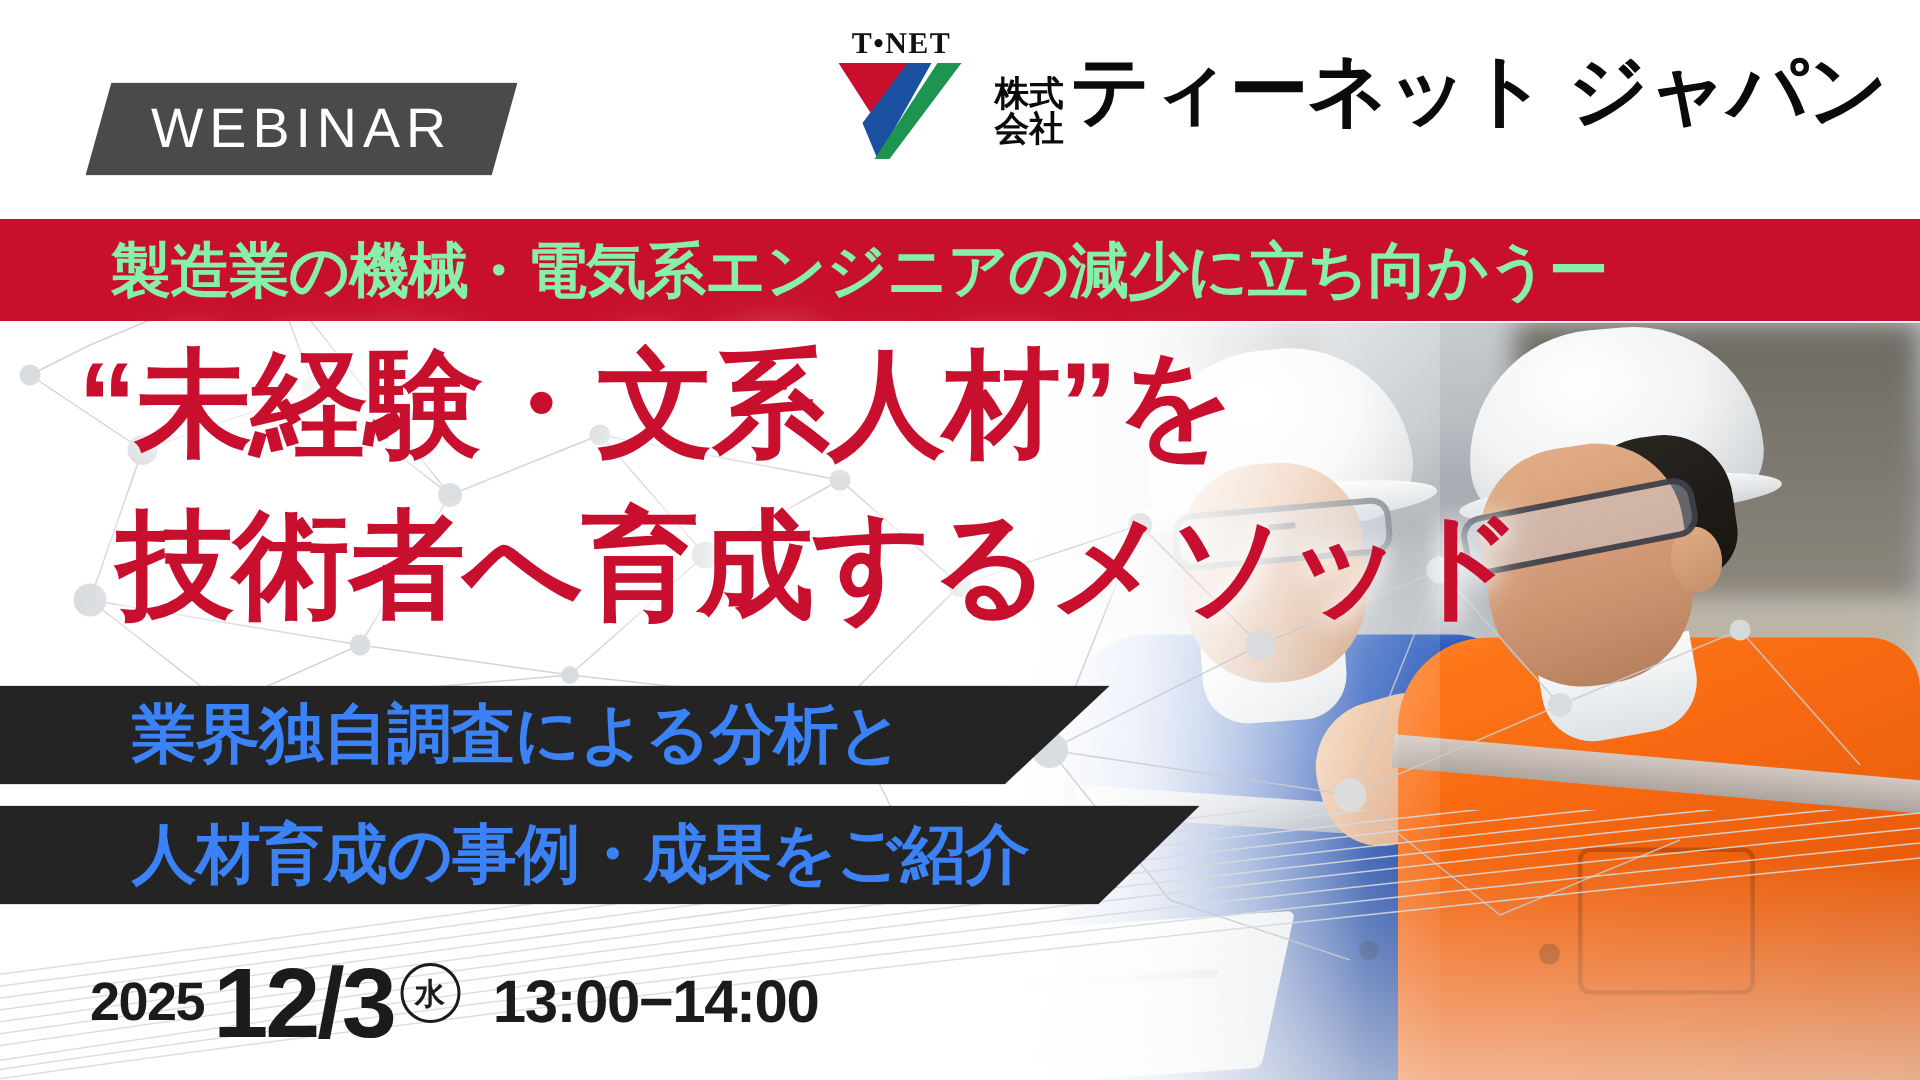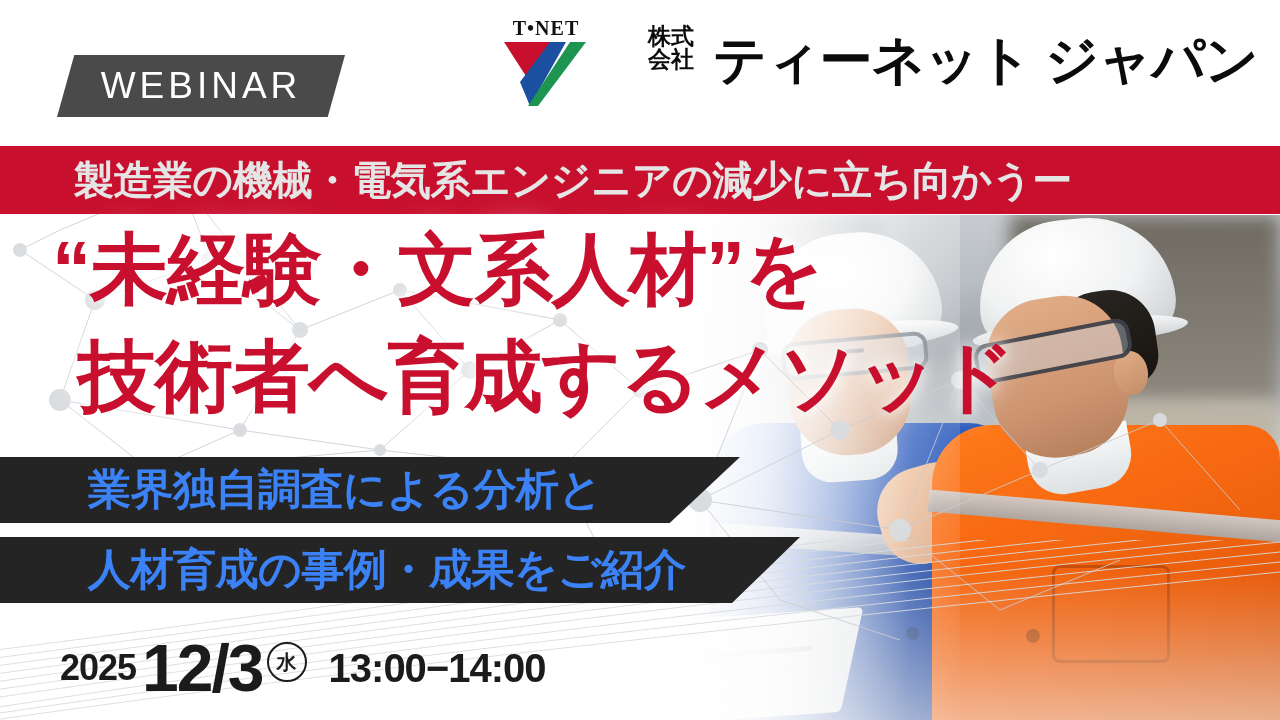--- a/index.html
+++ b/index.html
@@ -117,33 +117,33 @@
     clip-path:polygon(6% 0,100% 0,94% 100%,0 100%);
     display:flex;align-items:center;justify-content:center;
   }
   .webinar-badge span{
     color:#ffffff;font-size:37px;letter-spacing:4px;font-weight:400;
     font-family:"Liberation Sans",sans-serif;
   }
 
   .tnet-logo{position:absolute;right:22px;top:14px;height:94px;display:flex;align-items:center;gap:10px;}
   .tnet-mark{width:104px;height:94px;position:relative;}
-  .tnet-word{display:flex;align-items:flex-start;gap:19px;margin-left:40px;}
+  .tnet-word{display:flex;align-items:flex-end;gap:4px;}
   .kk{display:flex;flex-direction:column;line-height:1.0;font-weight:700;font-size:23px;color:#0b0b0b;}
   .kk span{letter-spacing:0px;}
   .tnet-name{font-size:53px;font-weight:700;color:#0b0b0b;letter-spacing:-1px;white-space:nowrap;
     font-family:"Liberation Sans","DejaVu Sans",sans-serif;}
 
   
   .red-strip{
     position:absolute;left:0;top:146px;width:1280px;height:68px;background:#C8102E;
     display:flex;align-items:center;
   }
   .red-strip span{
-    color:#e5e5e5;font-size:40px;font-weight:700;letter-spacing:-0.5px;margin-left:74px;white-space:nowrap;
+    color:#86efac;font-size:40px;font-weight:700;letter-spacing:-0.5px;margin-left:74px;white-space:nowrap;
   }
 
   
   .headline{position:absolute;left:0;top:228px;width:1060px;}
   .hl-line{
     color:#C8102E;font-weight:700;font-size:78px;line-height:1.06;letter-spacing:-1px;white-space:nowrap;
     text-shadow:0 0 14px rgba(255,255,255,.95),0 0 26px rgba(255,255,255,.85),0 0 40px rgba(255,255,255,.6);
   }
   .hl1{margin-left:52px;}
   .hl2{margin-left:78px;margin-top:24px;}

